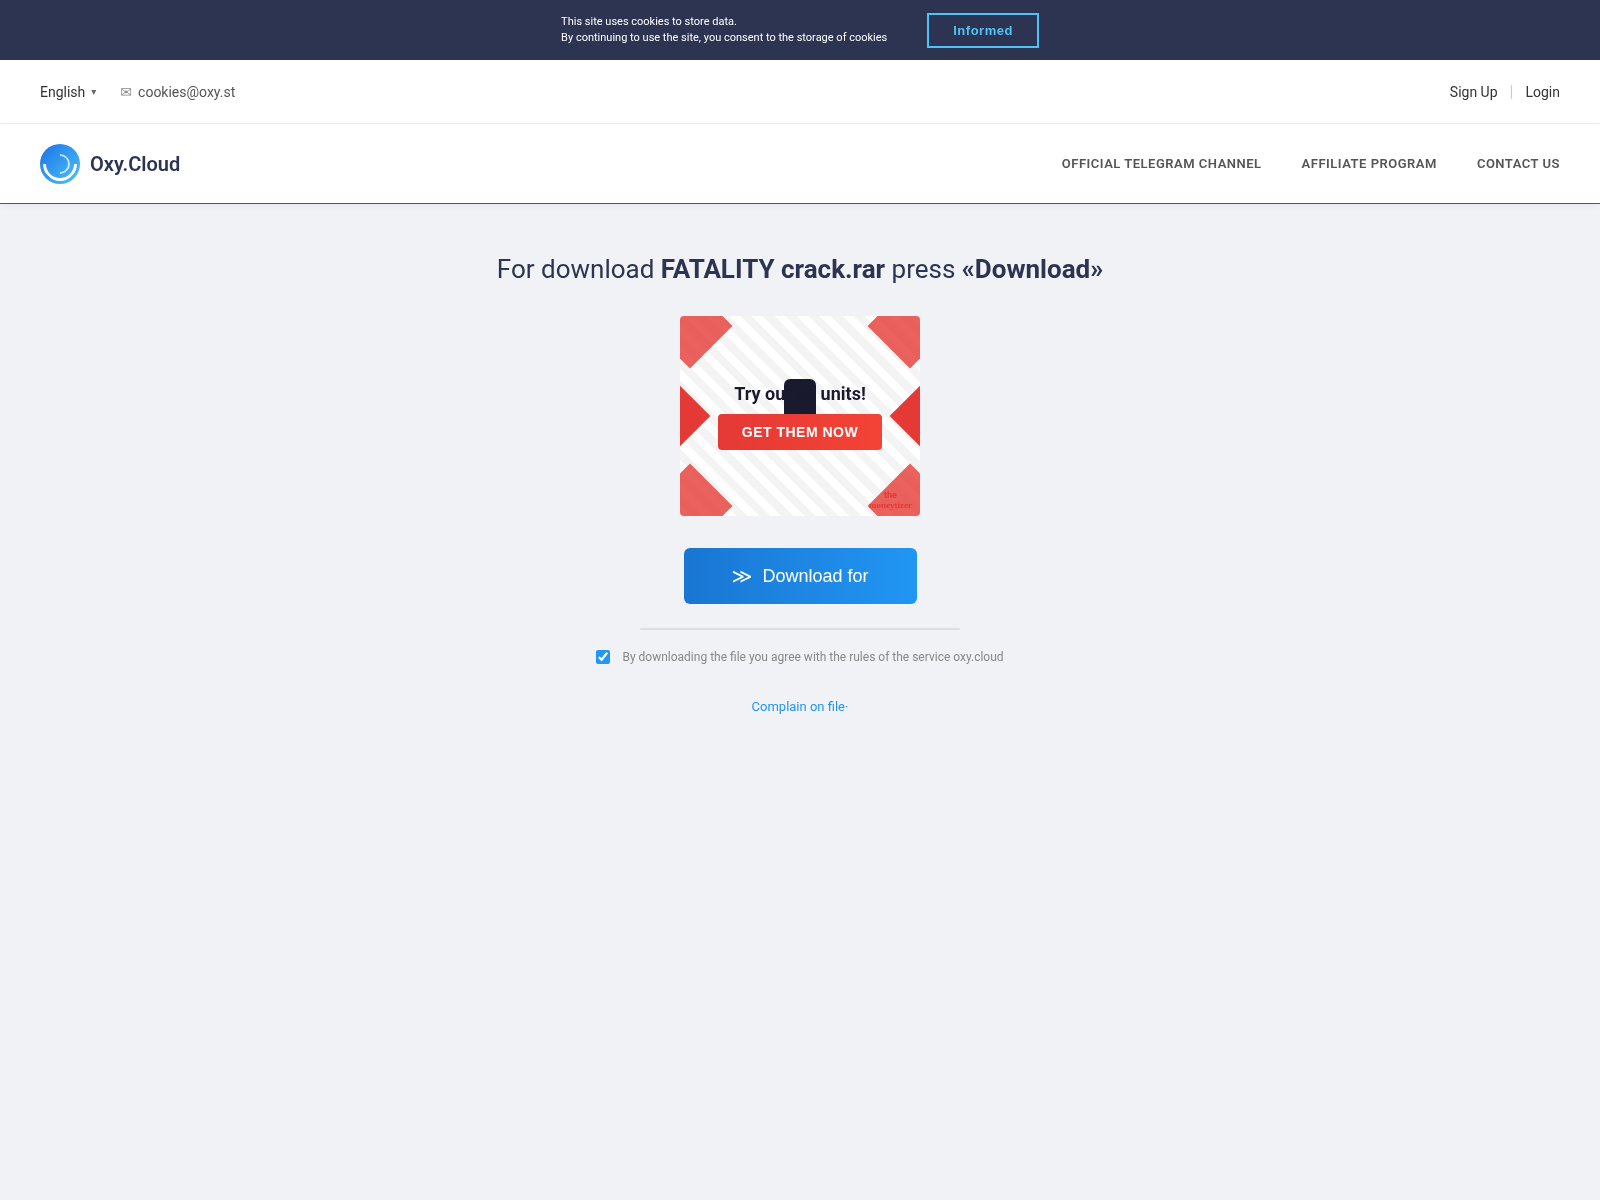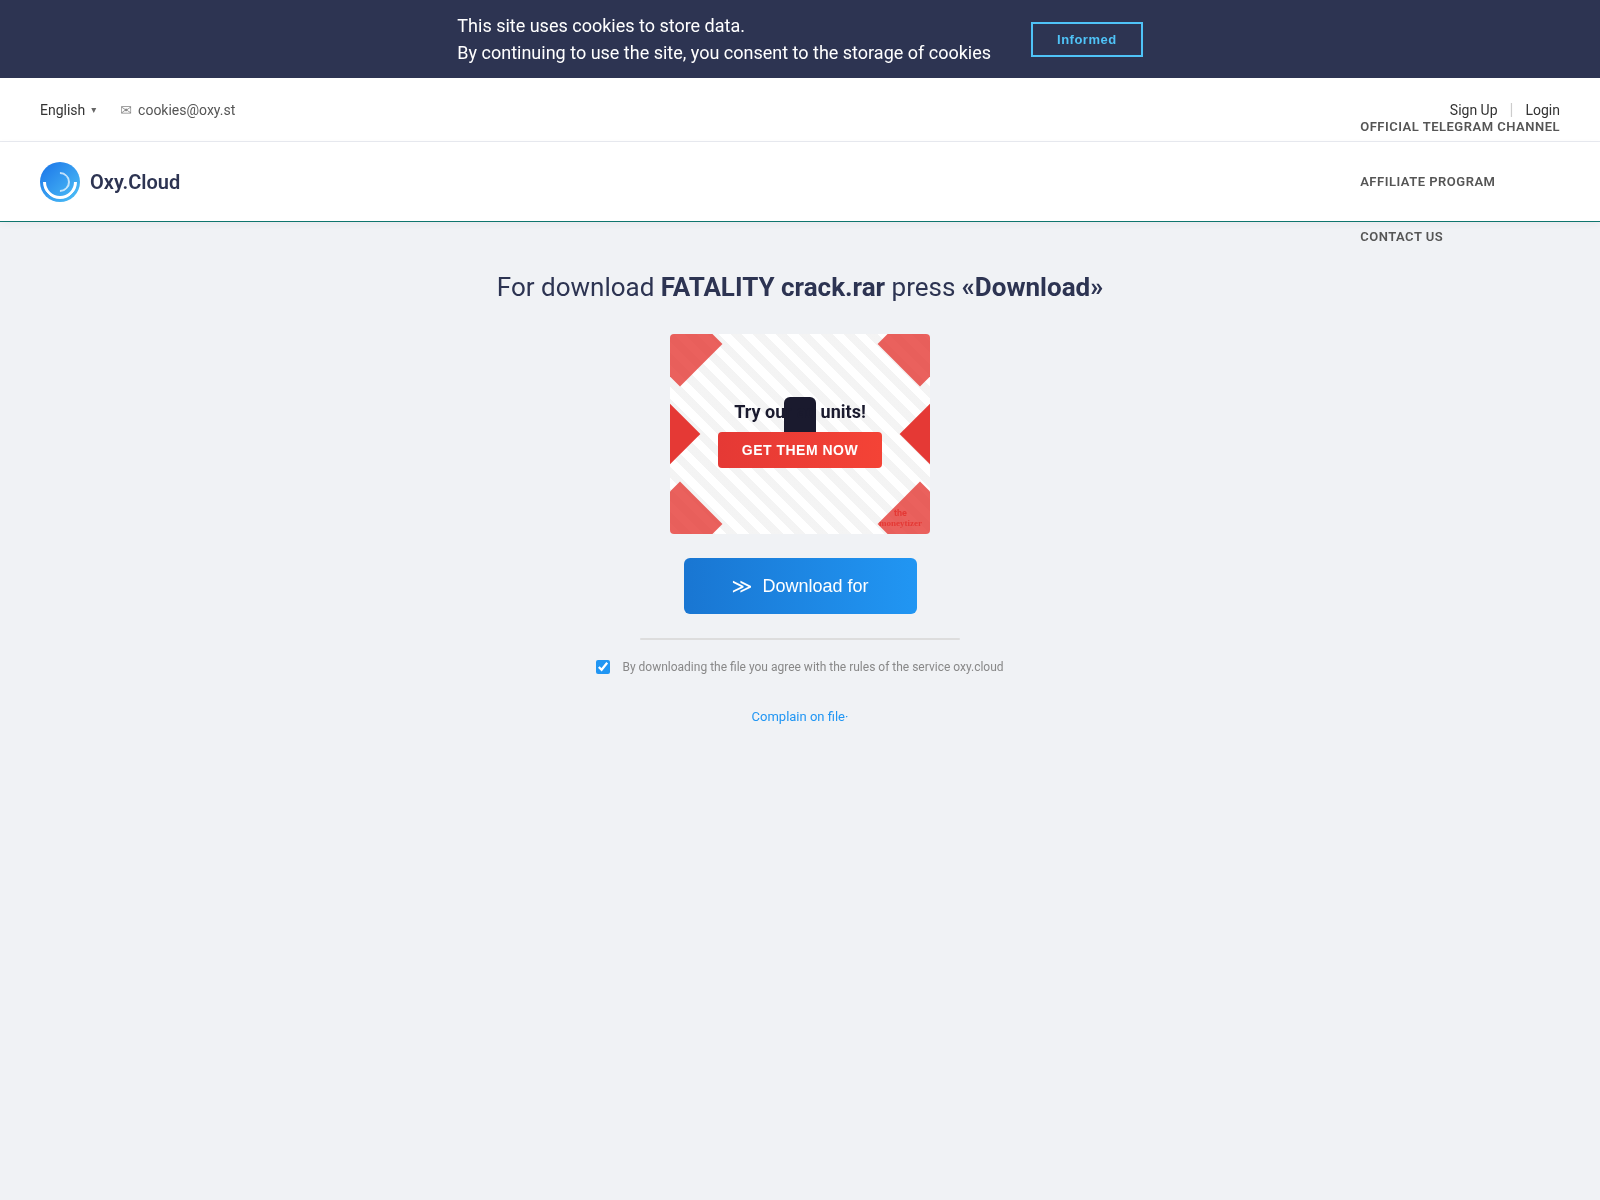--- a/index.html
+++ b/index.html
@@ -9,21 +9,21 @@
     .cookie-banner {
       background: #2d3452;
       color: #fff;
       display: flex;
       align-items: center;
       justify-content: center;
       padding: 12px 40px;
       gap: 40px;
       min-height: 60px;
     }
-    .cookie-text { font-size: 18px; line-height: 1.5; }
+    .cookie-text { font-size: 11px; line-height: 1.5; }
     .cookie-btn {
       background: transparent;
       border: 2px solid #4fc3f7;
       color: #4fc3f7;
       padding: 8px 24px;
       font-size: 13px;
       font-weight: 600;
       cursor: pointer;
       white-space: nowrap;
       letter-spacing: 0.5px;
@@ -84,37 +84,37 @@
       content: '';
       position: absolute;
       width: 16px; height: 16px;
       border: 2px solid rgba(255,255,255,0.7);
       border-radius: 50%;
       border-bottom-color: transparent;
       border-left-color: transparent;
       transform: rotate(45deg);
     }
     .logo-text { font-size: 20px; font-weight: 600; color: #2d3452; }
-    .nav { display: flex; align-items: flex-start; gap: 40px; flex-direction: column; }
+    .nav { display: flex; align-items: flex-end; gap: 40px; }
     .nav a {
       font-size: 13px; font-weight: 600; color: #555;
       text-decoration: none; letter-spacing: 0.5px;
       text-transform: uppercase;
     }
 
     
     .main { max-width: 900px; margin: 0 auto; padding: 50px 20px; text-align: center; }
     .page-title { font-size: 26px; color: #2d3452; margin-bottom: 32px; font-weight: 400; }
     .page-title strong { font-weight: 700; }
     .page-title .download-cta { font-weight: 700; }
 
     
     .ad-container {
-      width: 260px; height: 200px;
-      margin: 0 auto 24px;
+      width: 240px; height: 200px;
+      margin: 0 auto 32px;
       background: linear-gradient(135deg, #f5f5f5 0%, #e0e0e0 100%);
       border-radius: 4px;
       position: relative;
       overflow: hidden;
     }
     .ad-inner {
       width: 100%; height: 100%;
       background: #fff;
       display: flex; flex-direction: column;
       align-items: center; justify-content: center;

